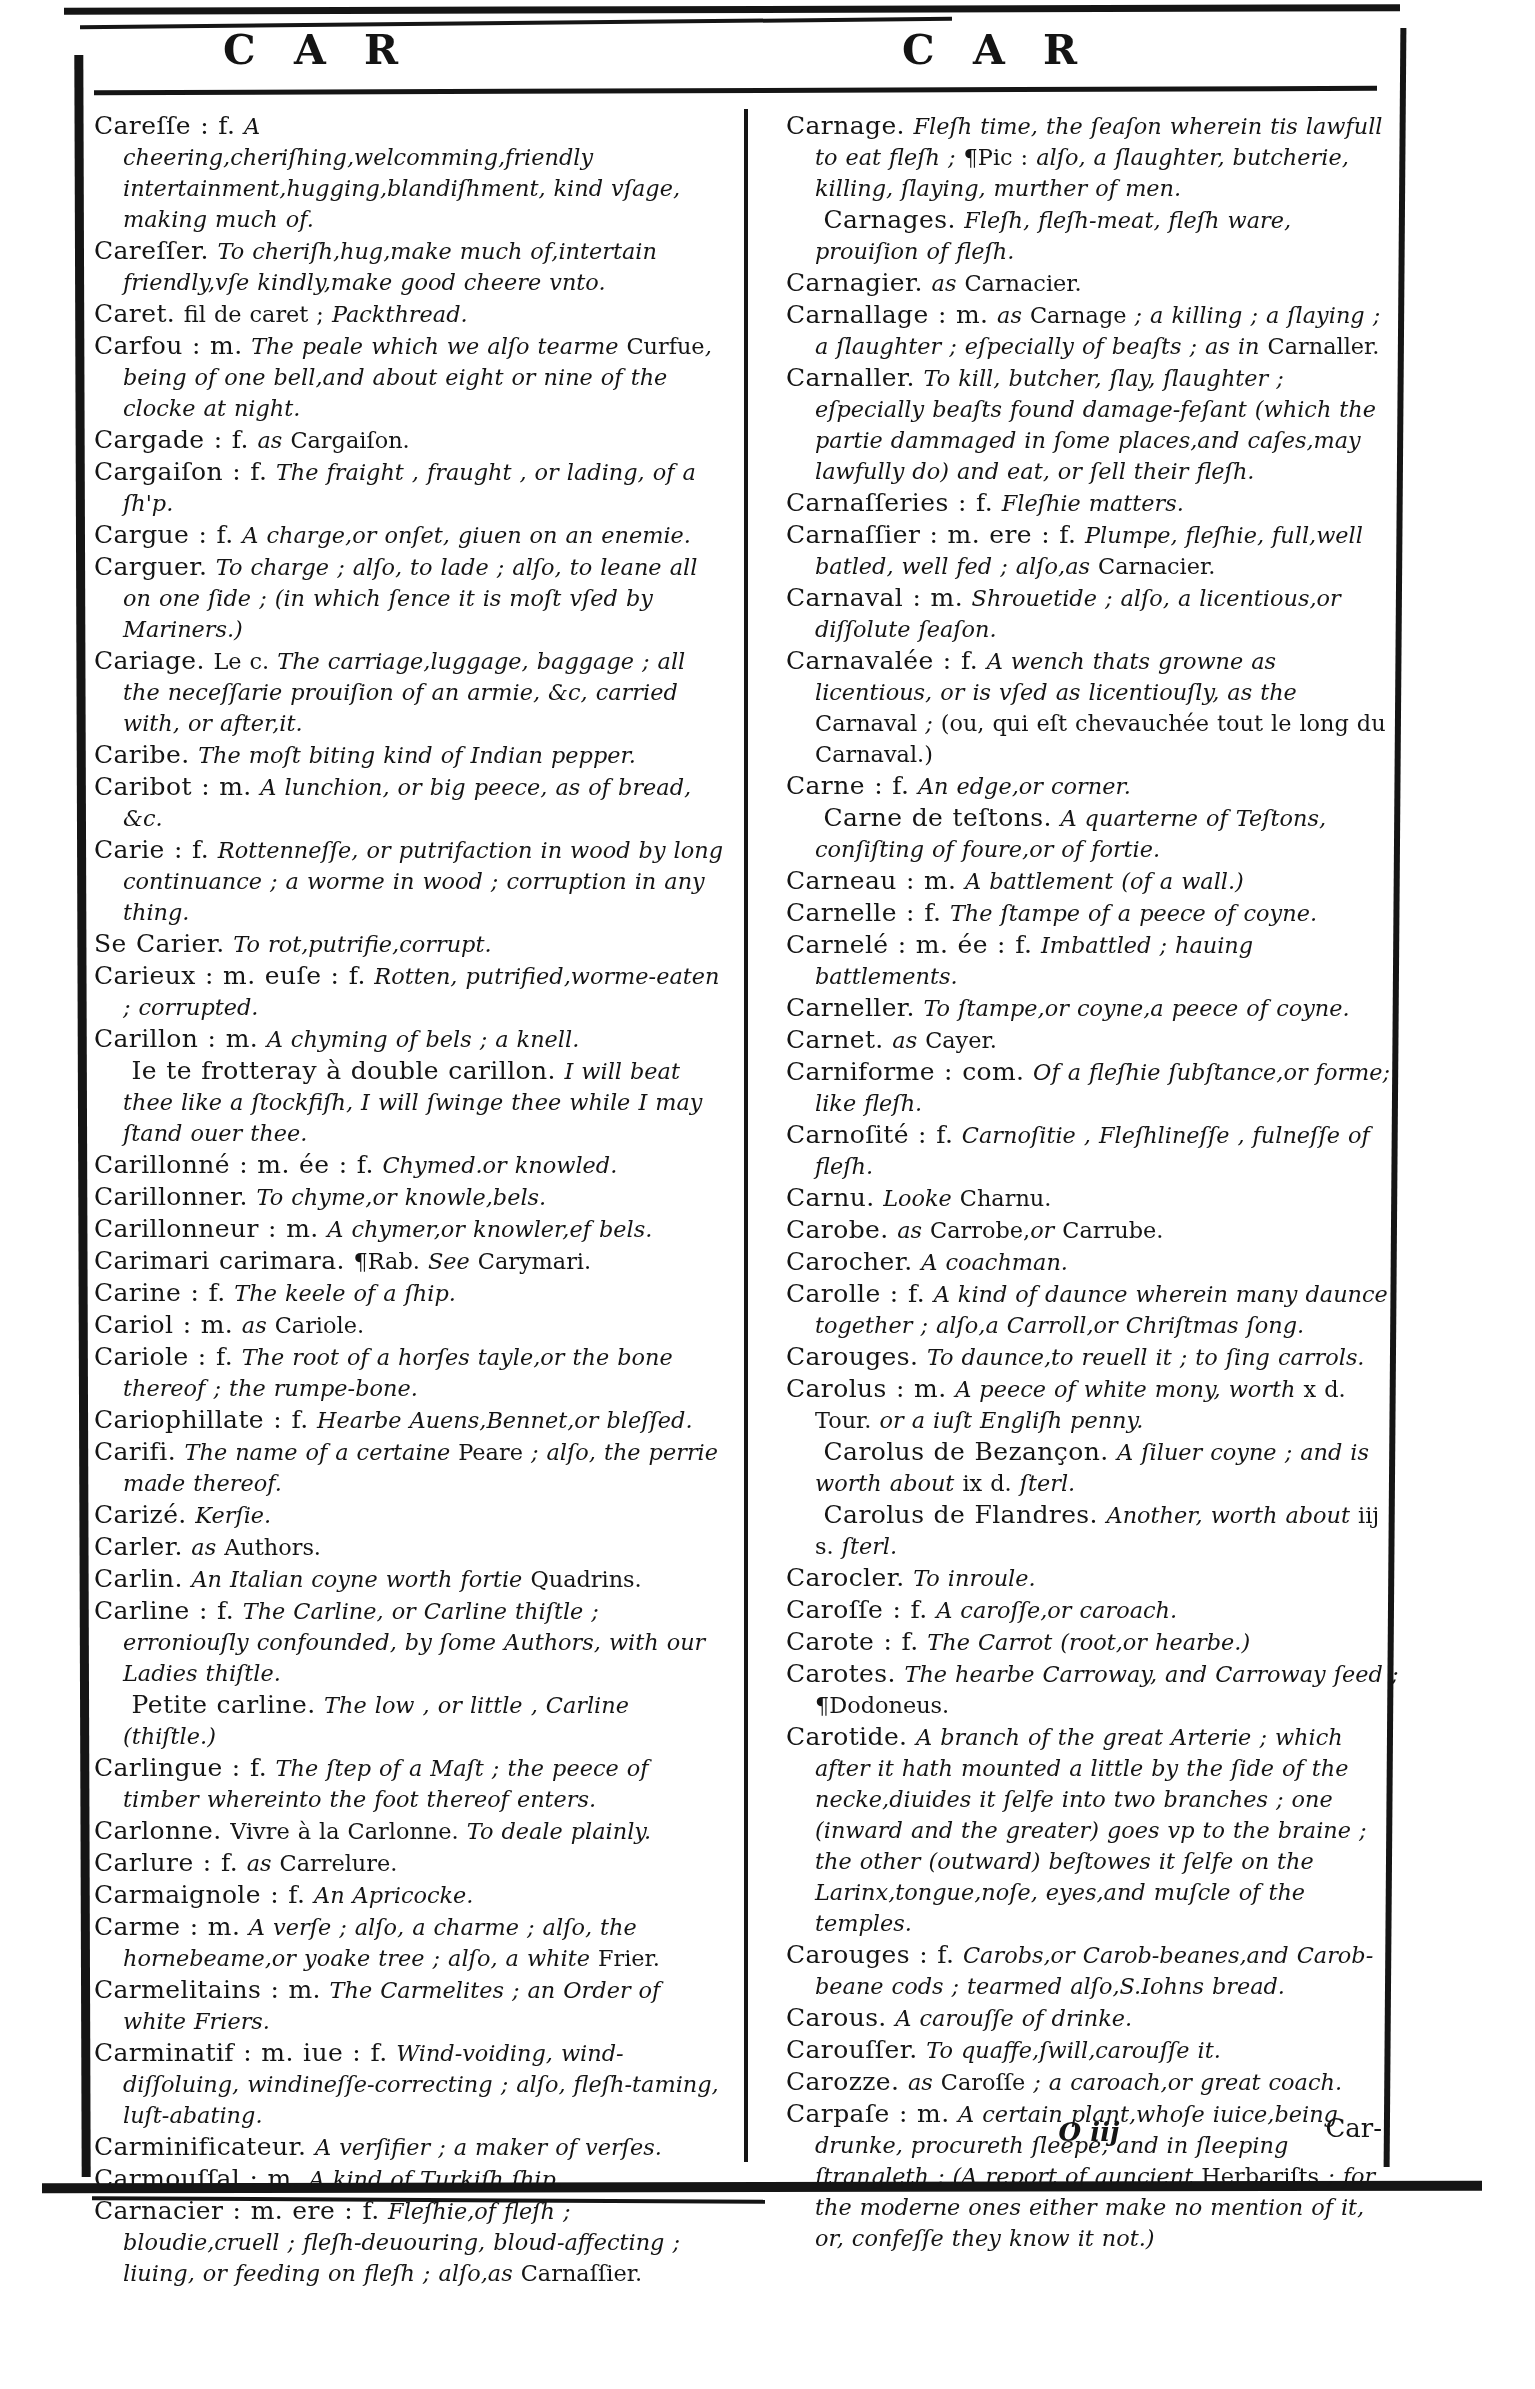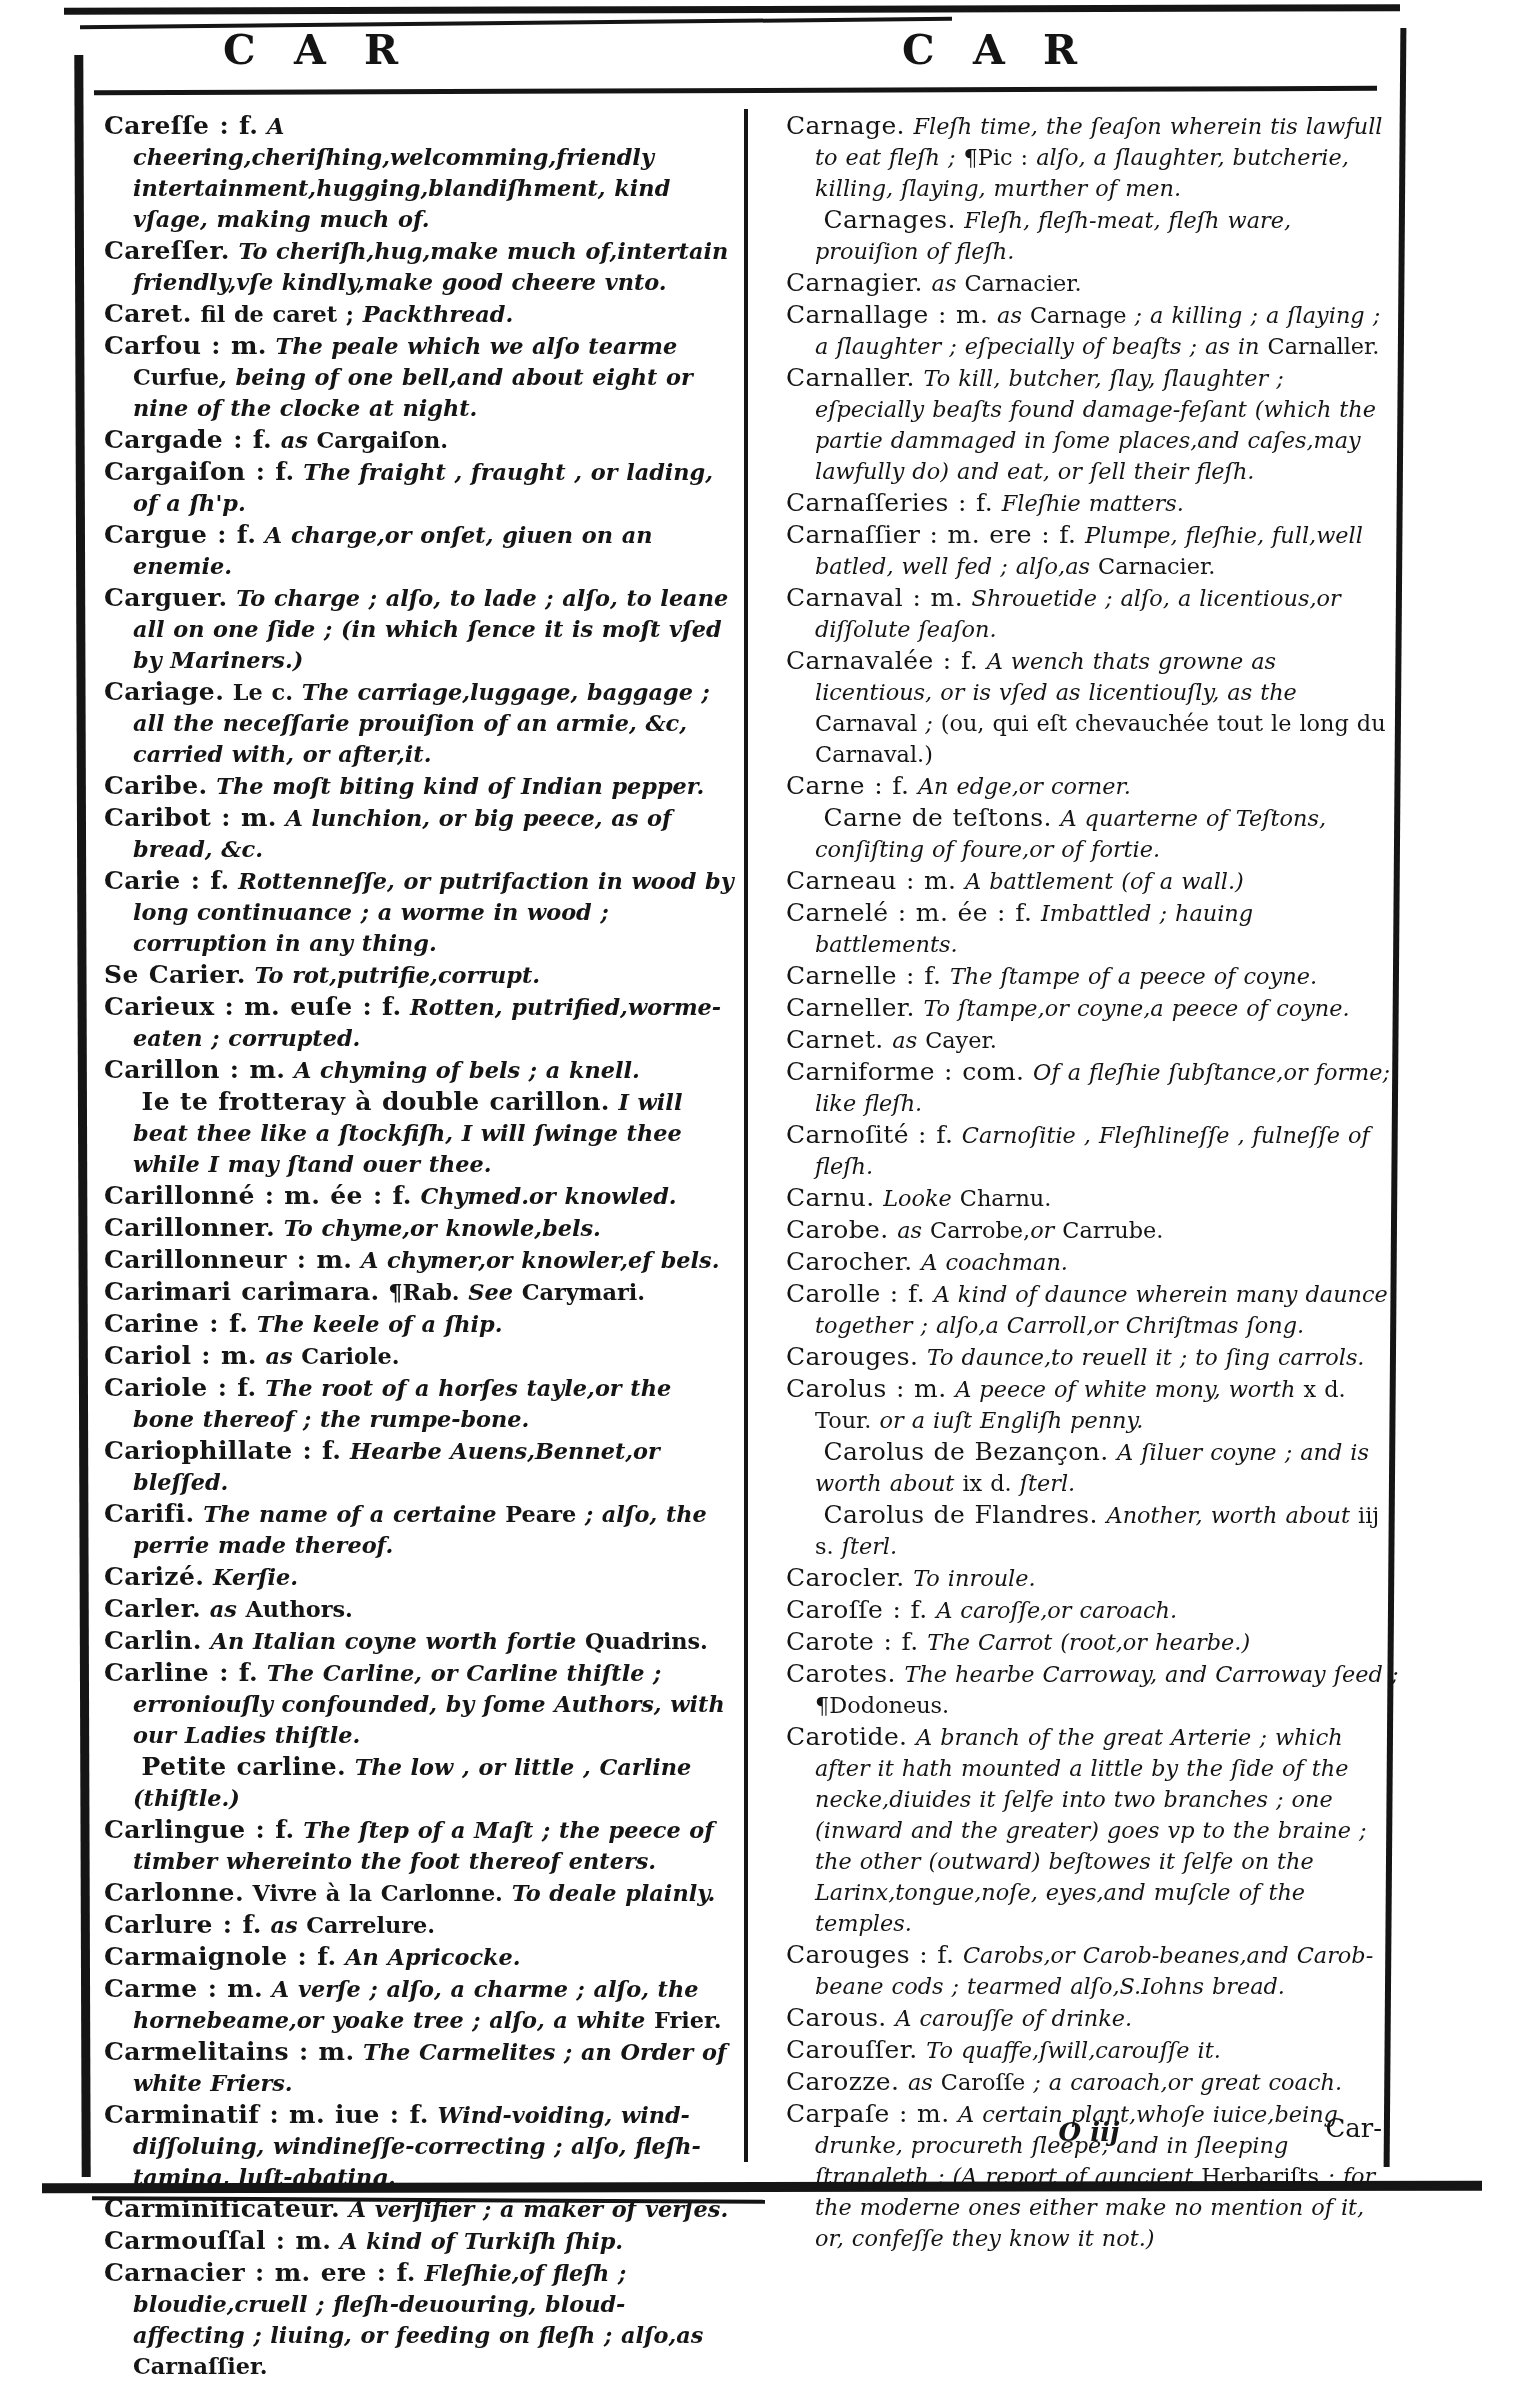--- a/index.html
+++ b/index.html
@@ -16,21 +16,21 @@
   
   .running-head{
     position:absolute;top:26px;
     font-size:41px;letter-spacing:6px;word-spacing:12px;
     font-weight:bold;color:#141414;white-space:nowrap;
   }
   .running-head.left{left:183px;}
   .running-head.right{left:862px;}
   
   .col{position:absolute;top:110px;}
-  .col-left{left:64px;width:630px;font-weight:bold;}
+  .col-left{left:54px;width:630px;}
   .col-right{left:746px;width:613px;}
   .entry{
     font-size:22.4px;line-height:31px;
     font-style:italic;
     padding-left:29px;text-indent:-29px;
     word-spacing:0.9px;
   }
   .entry.sub{text-indent:8.6px;}
   .entry .head{
     font-style:normal;
@@ -115,22 +115,22 @@
       <div class="entry"><span class="head">Carnagier.</span><span class="seg i">as </span><span class="seg r">Carnacier.</span></div>
       <div class="entry"><span class="head">Carnallage : m.</span><span class="seg i">as </span><span class="seg r">Carnage</span><span class="seg i"> ; a killing ; a ſlaying ; a ſlaughter ; eſpecially of beaſts ; as in </span><span class="seg r">Carnaller.</span></div>
       <div class="entry"><span class="head">Carnaller.</span><span class="seg i">To kill, butcher, ſlay, ſlaughter ; eſpecially beaſts found damage-feſant (which the partie dammaged in ſome places,and caſes,may lawfully do) and eat, or ſell their fleſh.</span></div>
       <div class="entry"><span class="head">Carnaſſeries : f.</span><span class="seg i">Fleſhie matters.</span></div>
       <div class="entry"><span class="head">Carnaſſier : m. ere : f.</span><span class="seg i">Plumpe, fleſhie, full,well batled, well fed ; alſo,as </span><span class="seg r">Carnacier.</span></div>
       <div class="entry"><span class="head">Carnaval : m.</span><span class="seg i">Shrouetide ; alſo, a licentious,or diſſolute ſeaſon.</span></div>
       <div class="entry"><span class="head">Carnavalée : f.</span><span class="seg i">A wench thats growne as licentious, or is vſed as licentiouſly, as the </span><span class="seg r">Carnaval</span><span class="seg i"> ; </span><span class="seg r">(ou, qui eſt chevauchée tout le long du Carnaval.)</span></div>
       <div class="entry"><span class="head">Carne : f.</span><span class="seg i">An edge,or corner.</span></div>
       <div class="entry sub"><span class="head">Carne de teſtons.</span><span class="seg i">A quarterne of Teſtons, conſiſting of foure,or of fortie.</span></div>
       <div class="entry"><span class="head">Carneau : m.</span><span class="seg i">A battlement (of a wall.)</span></div>
+      <div class="entry"><span class="head">Carnelle : f.</span><span class="seg i">The ſtampe of a peece of coyne.</span></div>
       <div class="entry"><span class="head">Carnelé : m. ée : f.</span><span class="seg i">Imbattled ; hauing battlements.</span></div>
-      <div class="entry"><span class="head">Carnelle : f.</span><span class="seg i">The ſtampe of a peece of coyne.</span></div>
       <div class="entry"><span class="head">Carneller.</span><span class="seg i">To ſtampe,or coyne,a peece of coyne.</span></div>
       <div class="entry"><span class="head">Carnet.</span><span class="seg i">as </span><span class="seg r">Cayer.</span></div>
       <div class="entry"><span class="head">Carniforme : com.</span><span class="seg i">Of a fleſhie ſubſtance,or forme; like fleſh.</span></div>
       <div class="entry"><span class="head">Carnoſité : f.</span><span class="seg i">Carnoſitie , Fleſhlineſſe , fulneſſe of fleſh.</span></div>
       <div class="entry"><span class="head">Carnu.</span><span class="seg i">Looke </span><span class="seg r">Charnu.</span></div>
       <div class="entry"><span class="head">Carobe.</span><span class="seg i">as </span><span class="seg r">Carrobe,</span><span class="seg i">or </span><span class="seg r">Carrube.</span></div>
       <div class="entry"><span class="head">Carocher.</span><span class="seg i">A coachman.</span></div>
       <div class="entry"><span class="head">Carolle : f.</span><span class="seg i">A kind of daunce wherein many daunce together ; alſo,a Carroll,or Chriſtmas ſong.</span></div>
       <div class="entry"><span class="head">Carouges.</span><span class="seg i">To daunce,to reuell it ; to ſing carrols.</span></div>
       <div class="entry"><span class="head">Carolus : m.</span><span class="seg i">A peece of white mony, worth </span><span class="seg r">x d. Tour.</span><span class="seg i"> or a iuſt Engliſh penny.</span></div>

